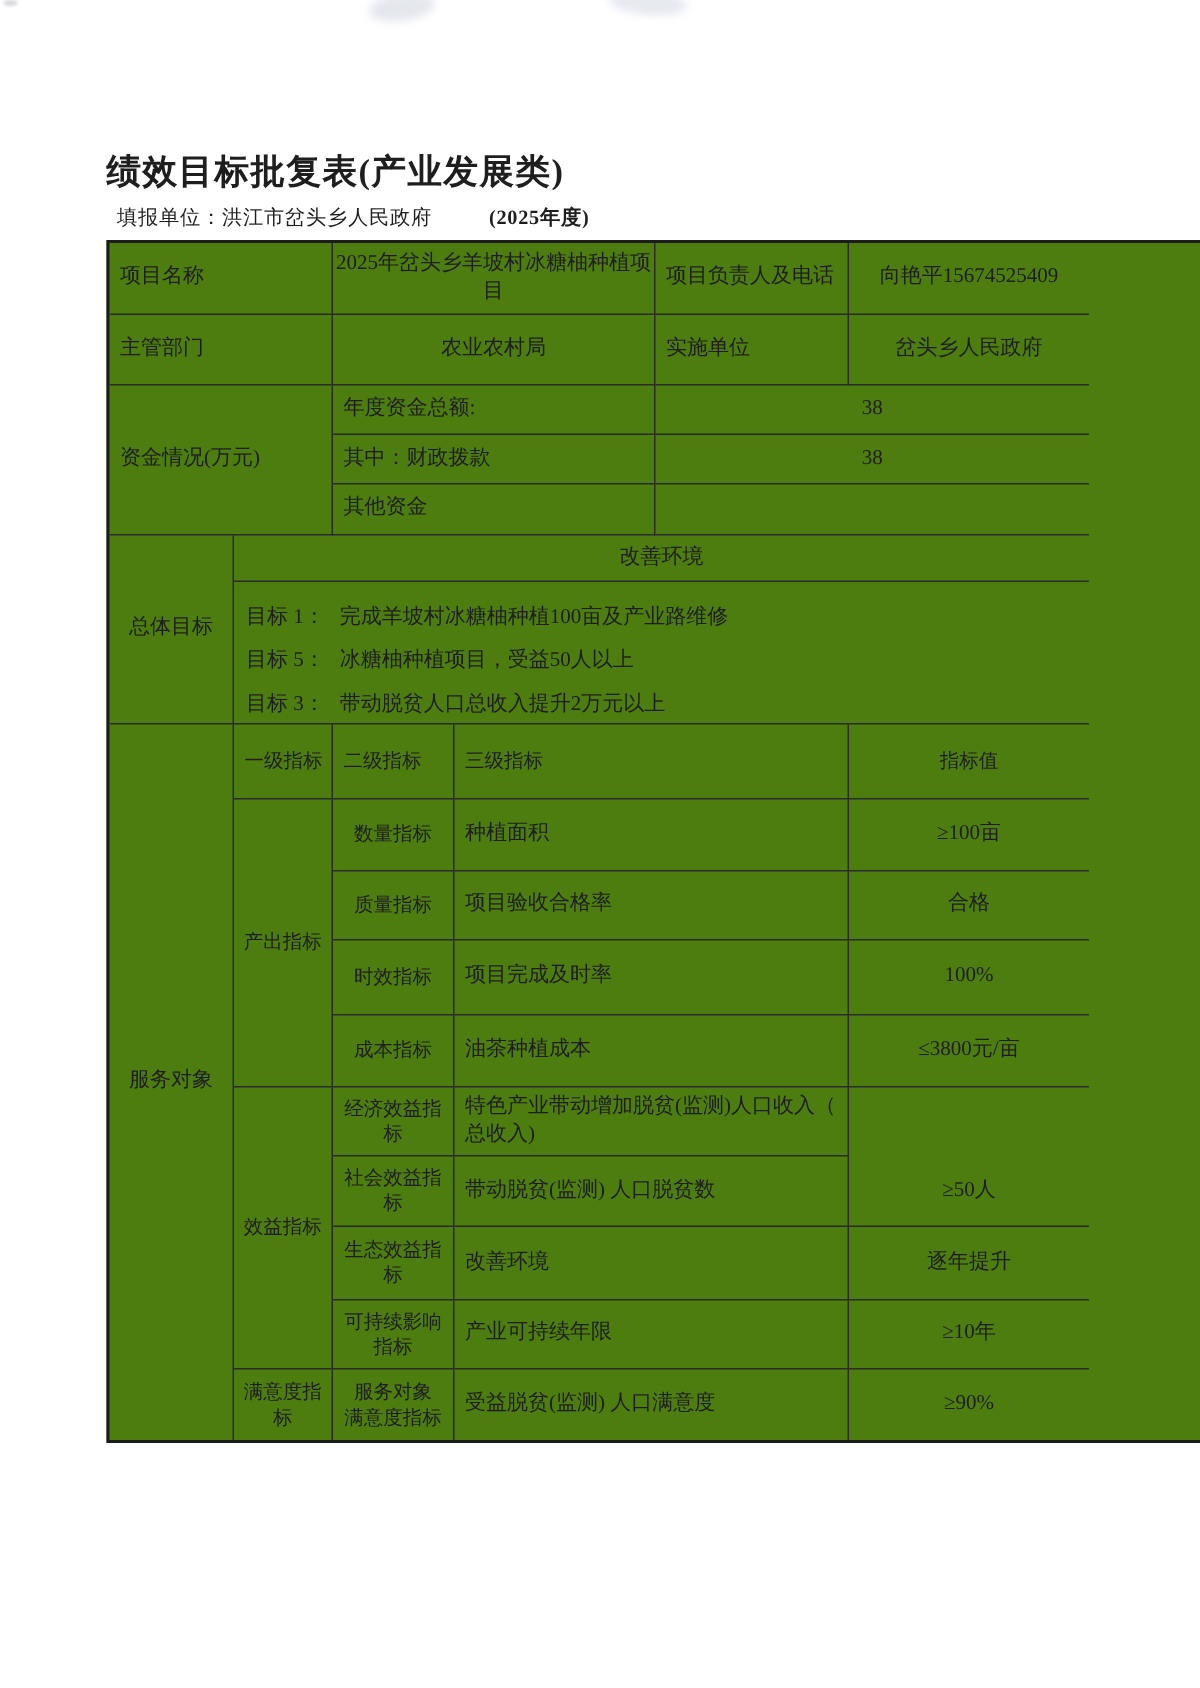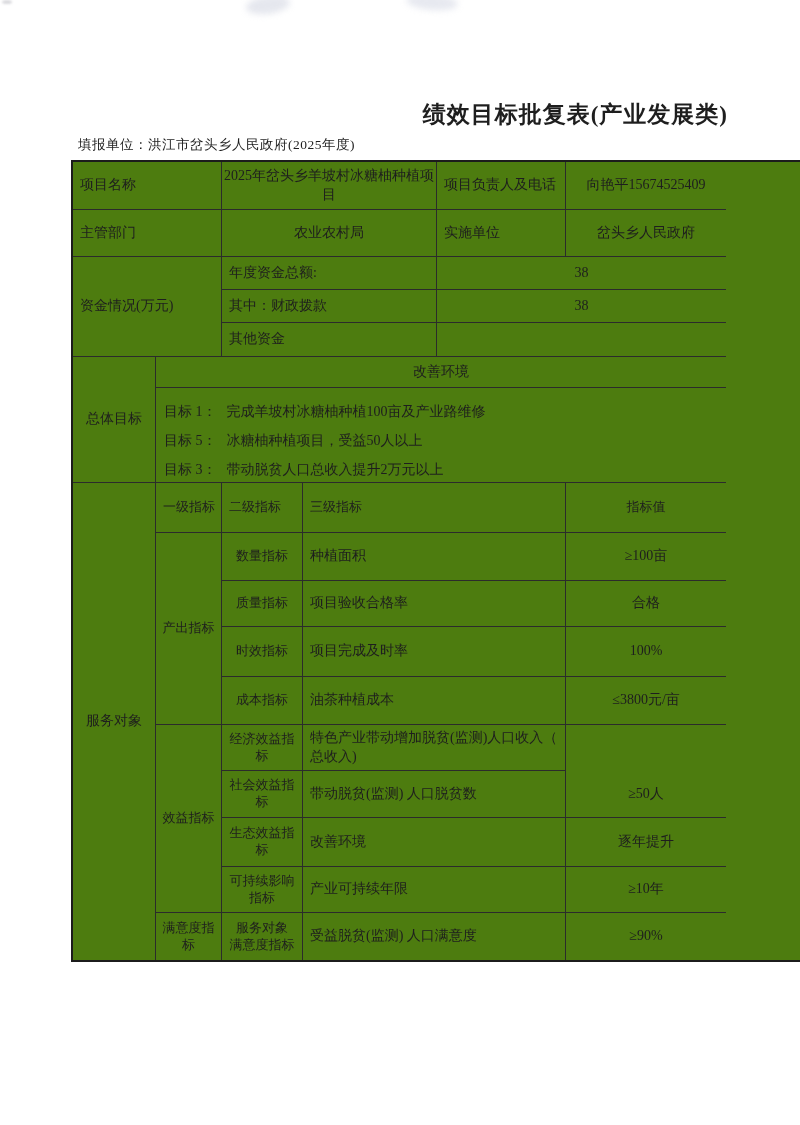--- a/index.html
+++ b/index.html
@@ -8,26 +8,26 @@
     font-family:"Liberation Serif","DejaVu Serif",serif;
     color:#1e1e1e;overflow:hidden;
   }
   .smudge{position:absolute;border-radius:50%;filter:blur(3px);pointer-events:none;}
   .s1{left:246px;top:-4px;width:44px;height:18px;background:rgba(170,176,200,0.30);transform:rotate(-8deg);}
   .s2{left:406px;top:-6px;width:52px;height:16px;background:rgba(170,176,200,0.28);transform:rotate(5deg);}
   .s3{left:2px;top:0px;width:10px;height:4px;background:rgba(150,150,160,0.35);filter:blur(1px);}
 
   .doc-title{
     position:absolute;left:71px;top:99px;width:657px;
-    text-align:right;font-size:23px;font-weight:bold;letter-spacing:1px;
+    text-align:left;font-size:23px;font-weight:bold;letter-spacing:1px;
   }
   .subtitle{
     position:absolute;left:78px;top:136px;font-size:13.5px;letter-spacing:.5px;white-space:nowrap;
   }
-  .subtitle .year{}
+  .subtitle .year{margin-left:38px;font-weight:bold;}
 
   .tbl{
     position:absolute;left:71px;top:160px;width:751px;height:802px;
     border:2px solid #1c1c1c;box-sizing:border-box;background:#4d7c0f;
     display:grid;
     grid-template-columns:83px 66px 81px 134px 129px 160px;
     grid-template-rows:48px 47px 33px 33px 34px 31px 95px 50px 48px 46px 50px 48px 46px 47px 49px 46px 47px;
     font-size:14px;
   }
   .c{

